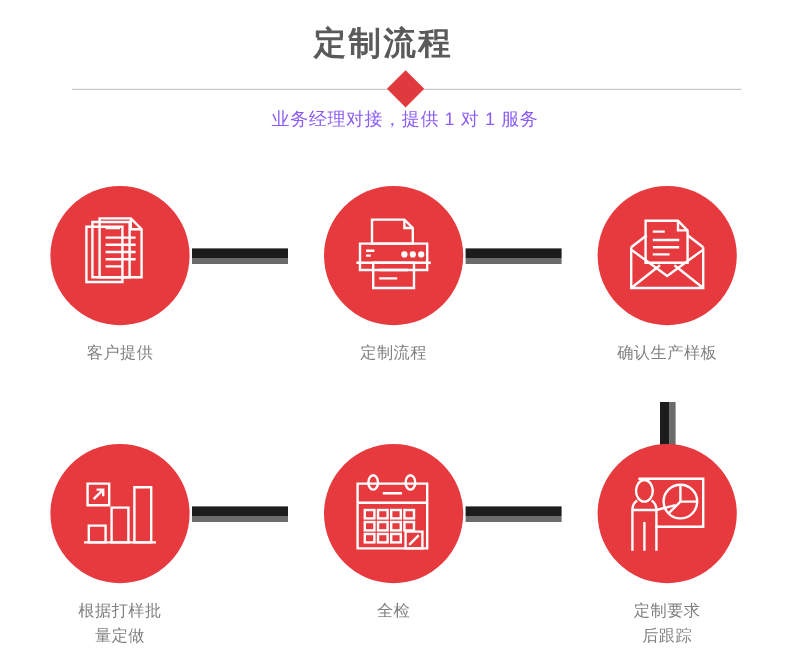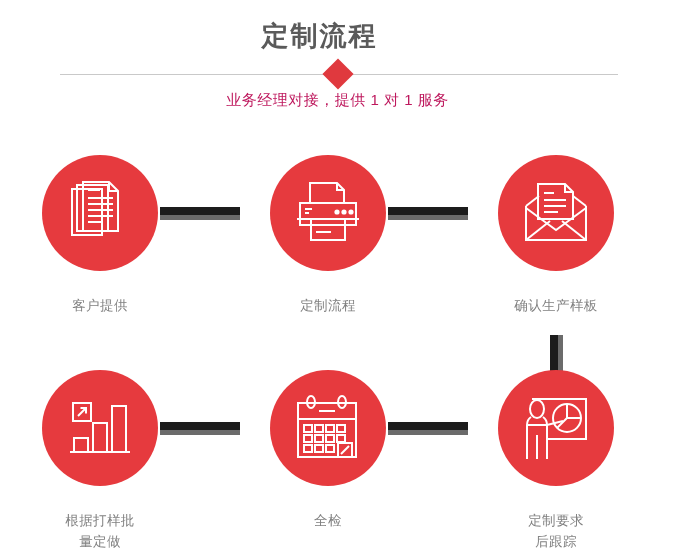--- a/index.html
+++ b/index.html
@@ -59,21 +59,21 @@
     background: #e0393e;
     transform: rotate(45deg);
   }
   #page-subtitle {
     position: absolute;
     left: 0;
     top: 89px;
     width: 675px;
     text-align: center;
     font-size: 15px;
-    color: #be185d;
+    color: #8b5cf6;
     letter-spacing: 0.5px;
     line-height: 22px;
   }
 
   
   #flow {
     position: absolute;
     left: 0;
     top: 130px;
     width: 675px;
@@ -94,21 +94,21 @@
   }
   .step-circle svg {
     position: absolute;
     left: 50%;
     top: 50%;
     transform: translate(-50%, -50%);
   }
   .step-label {
     position: absolute;
     left: 0;
-    top: 140px;
+    top: 128px;
     width: 200px;
     text-align: center;
     font-size: 13.5px;
     color: #808080;
     line-height: 21px;
     letter-spacing: 0.4px;
   }
   .step-label span { display: block; }
 
   

